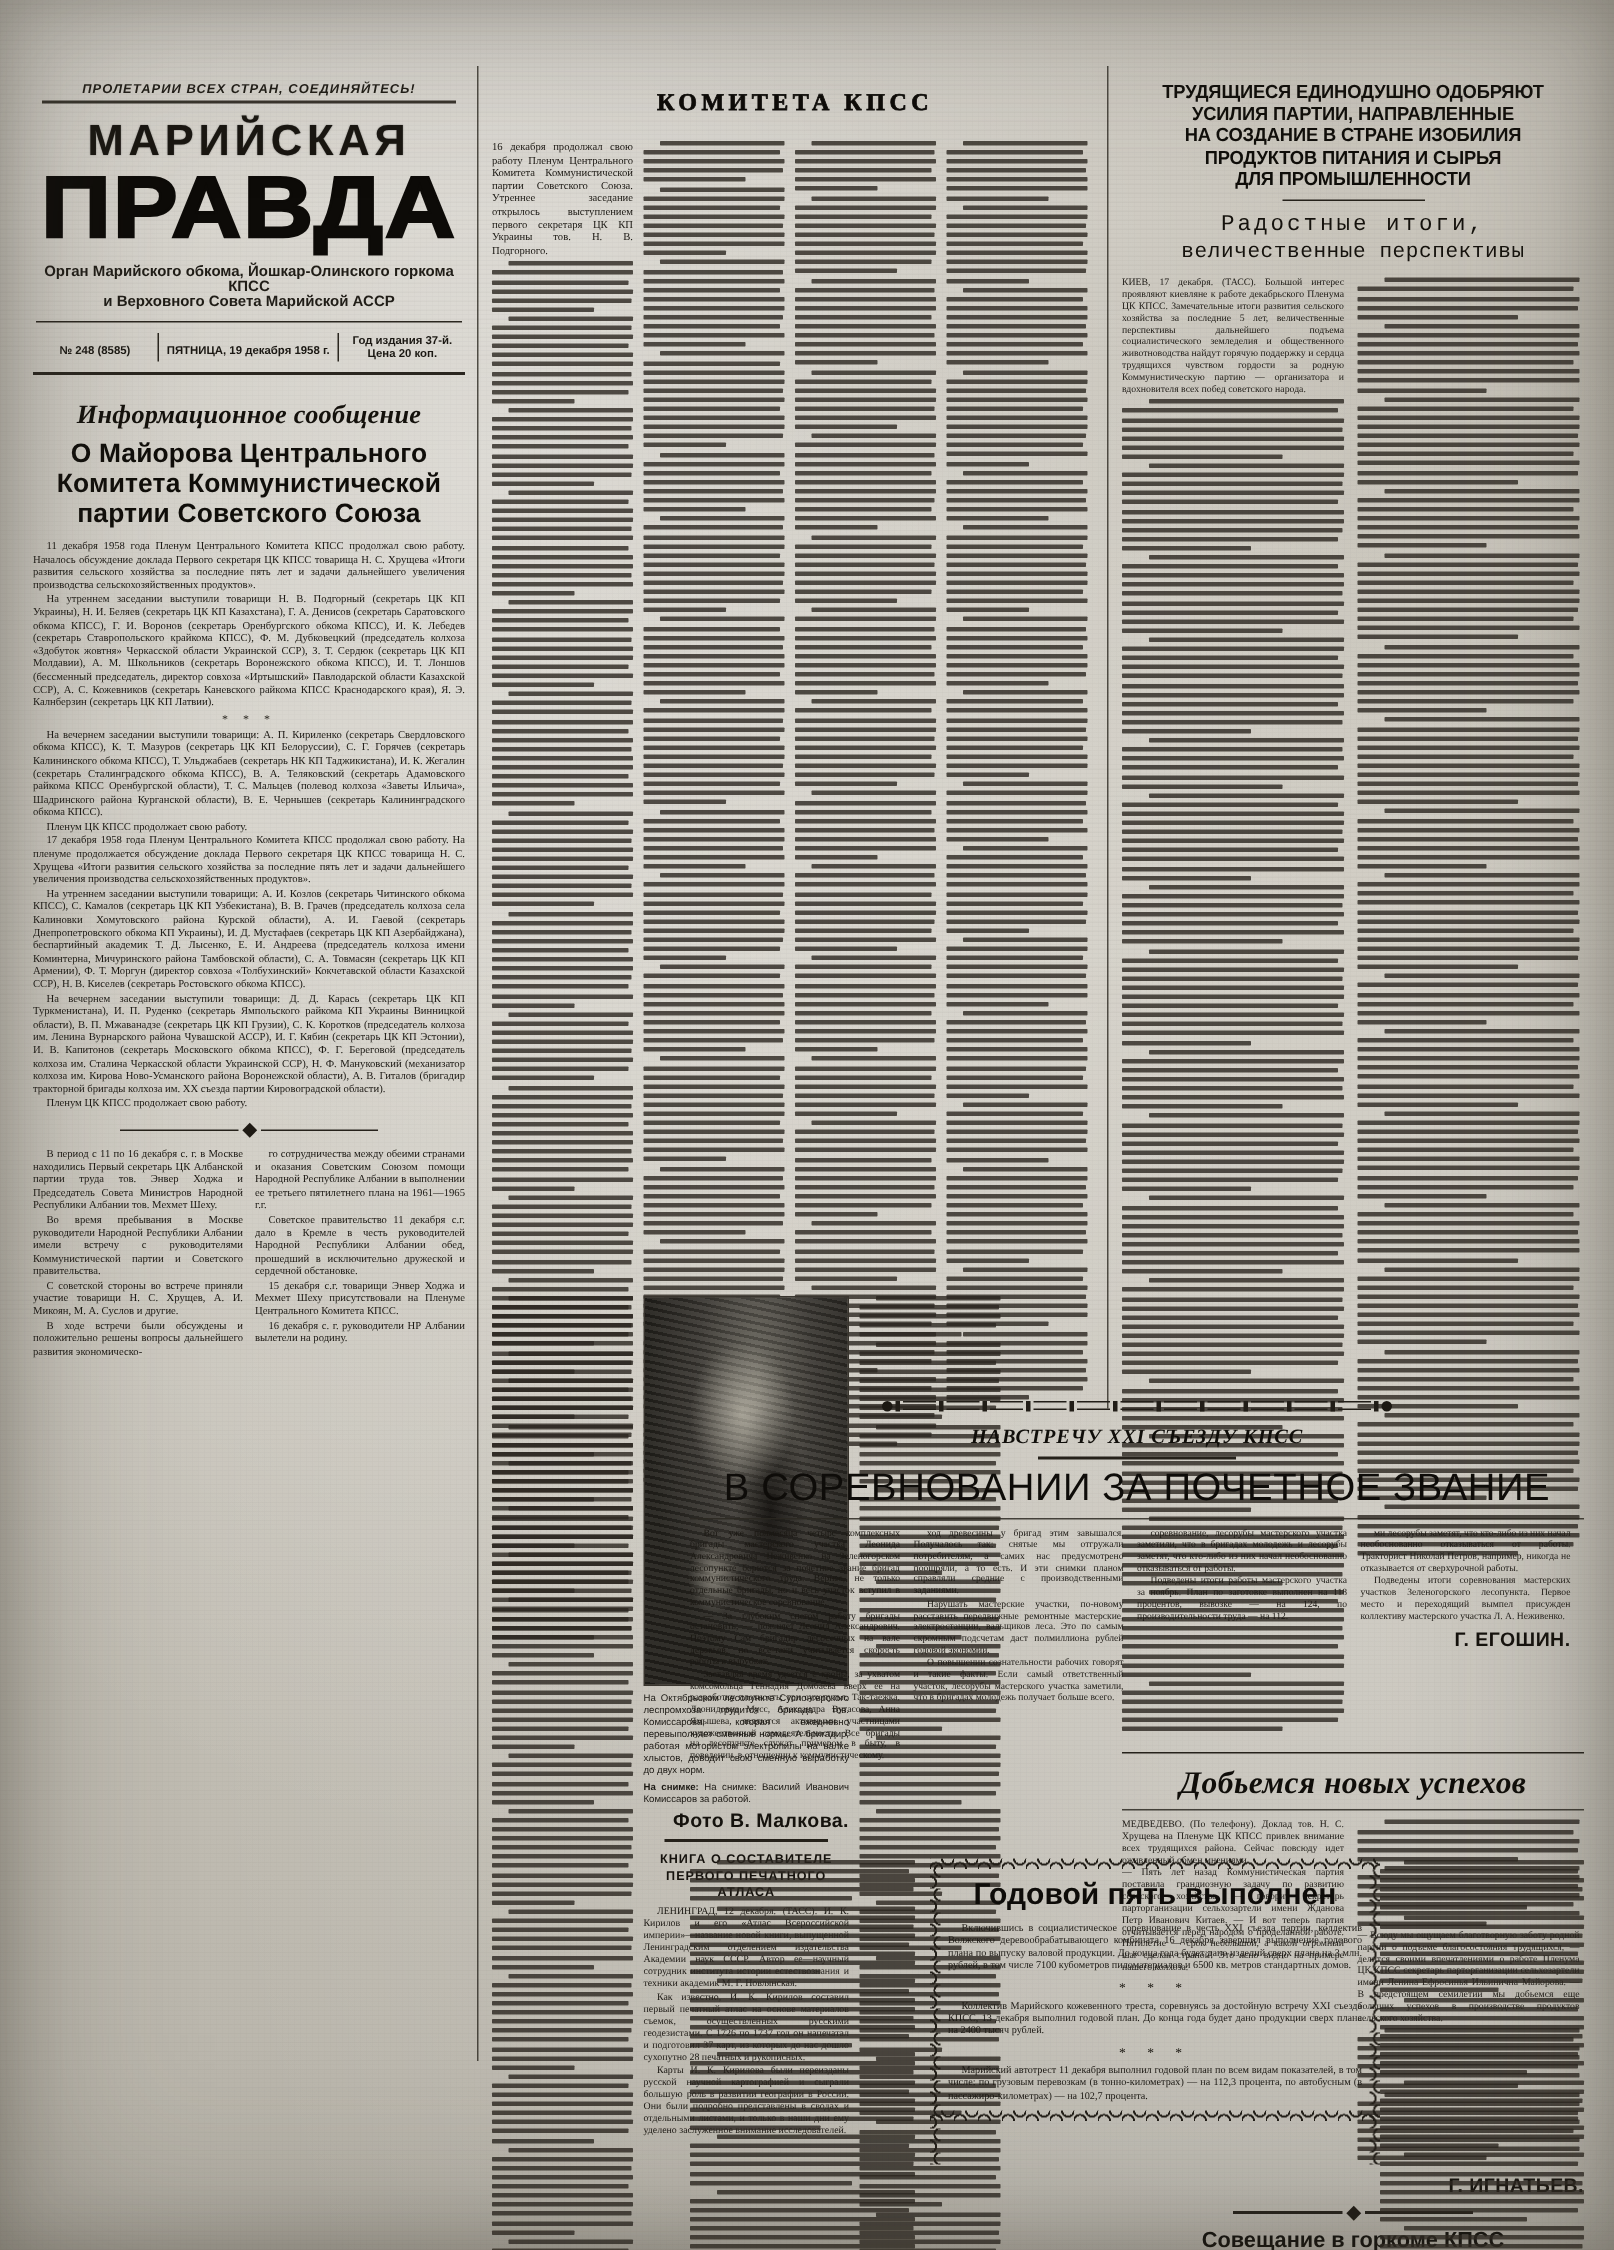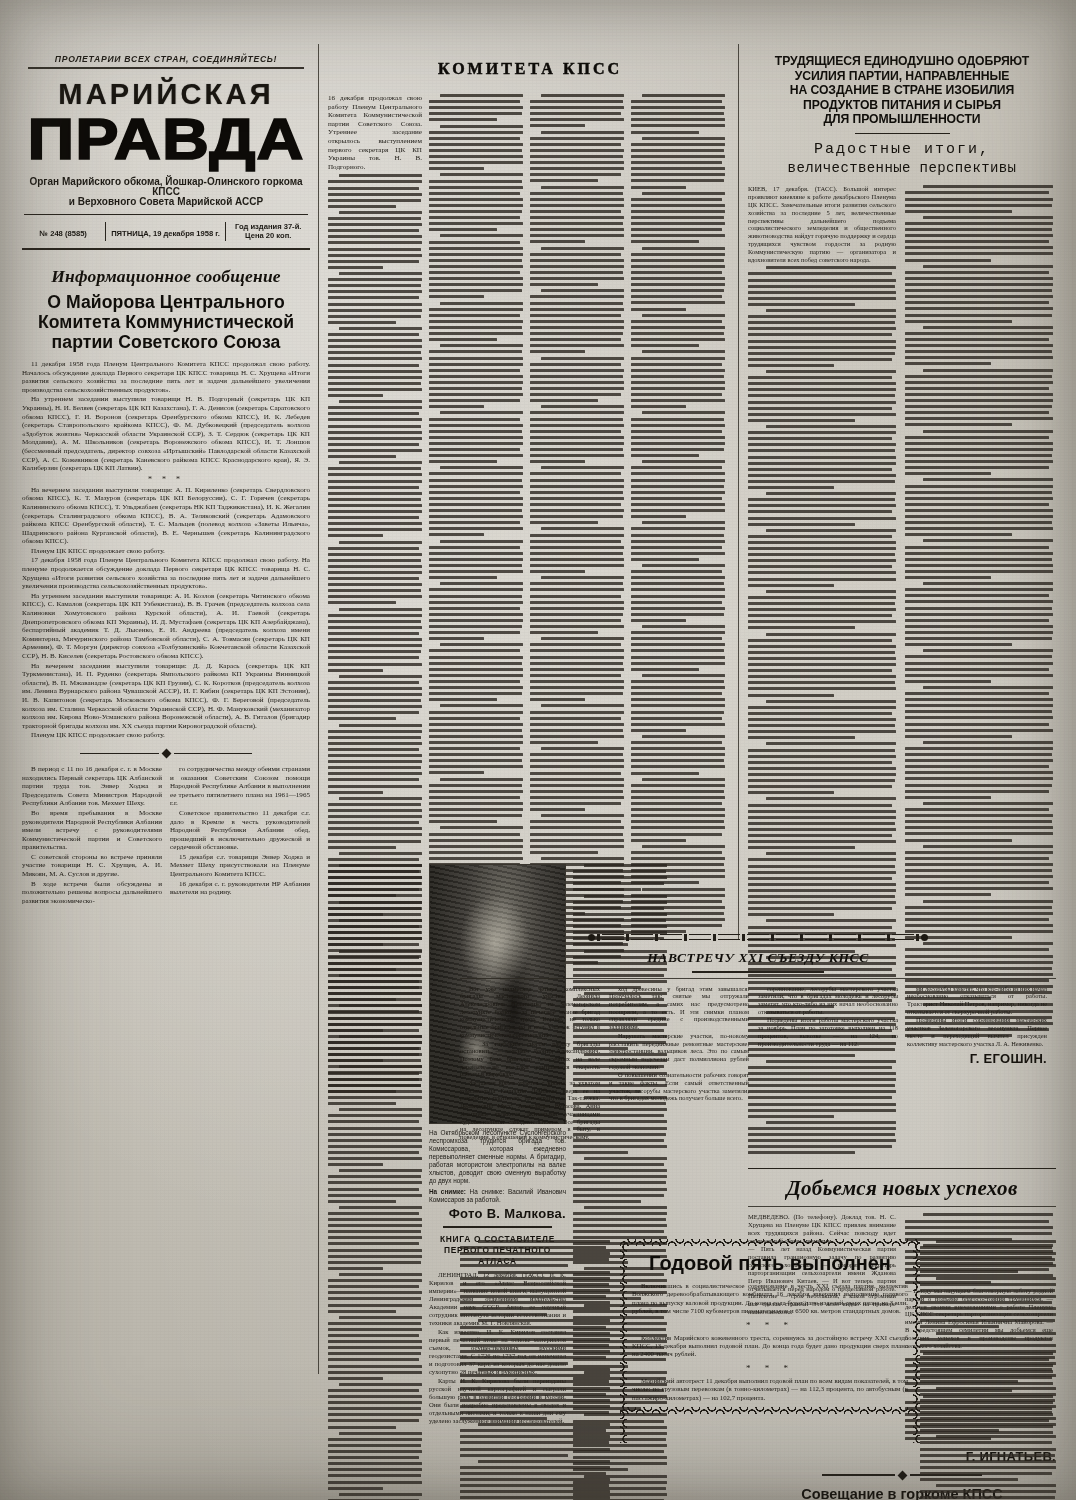--- a/index.html
+++ b/index.html
@@ -1797,20 +1797,21 @@
         <div class="seg"></div>
         <div class="tick"></div>
         <div class="seg"></div>
         <div class="tick"></div>
         <div class="seg"></div>
         <div class="tick"></div>
         <div class="dot"></div>
       </div>
       <div class="h-ital-sm" style="margin-top:8px;">НАВСТРЕЧУ XXI СЪЕЗДУ КПСС</div>
       <div class="hr-short" style="width:132px; margin:5px auto 0 auto;"></div>
+      <div class="h-huge" style="margin-top:5px;">В СОРЕВНОВАНИИ ЗА ПОЧЕТНОЕ ЗВАНИЕ</div>
       <div class="hr-thin" style="margin-top:5px;"></div>
 
       <div style="display:flex; gap:9px; margin-top:6px;">
         <div style="width:140px;">
           <div class="txt" style="font-size:6.4px; line-height:7.7px;">
             <p>Вот уже полмесяца четыре комплексных бригады мастерского участка Леонида Александровича Неживенко на Зеленогорском лесопункте борются за почетное звание бригад коммунистического труда. Вернее, не только отдельные бригады, но и весь участок вступил в коммунистическое соревнование.</p>
             <p>— За глубоким снегом работу бригады остановить, — поясняет Леонид Александрович. Поэтому Сам бригадир лесосечных на вале деревьев, но все-таки учитывается скорость работы в вырубках.</p>
             <p>Заставляя время удается с кроны, за ухватом комсомольца Геннадия Домбаева вверх ее на разработку плотность; три сухопутья. Так-таежка. Леонидовна Мусс, Александра Вутасова, Анна Ямышева, являются активными участницами художественной самодеятельности. Все бригады на лесопункте служат примером в быту, в поведении, в отношении к коммунистическому.</p>
           </div>
         </div>

